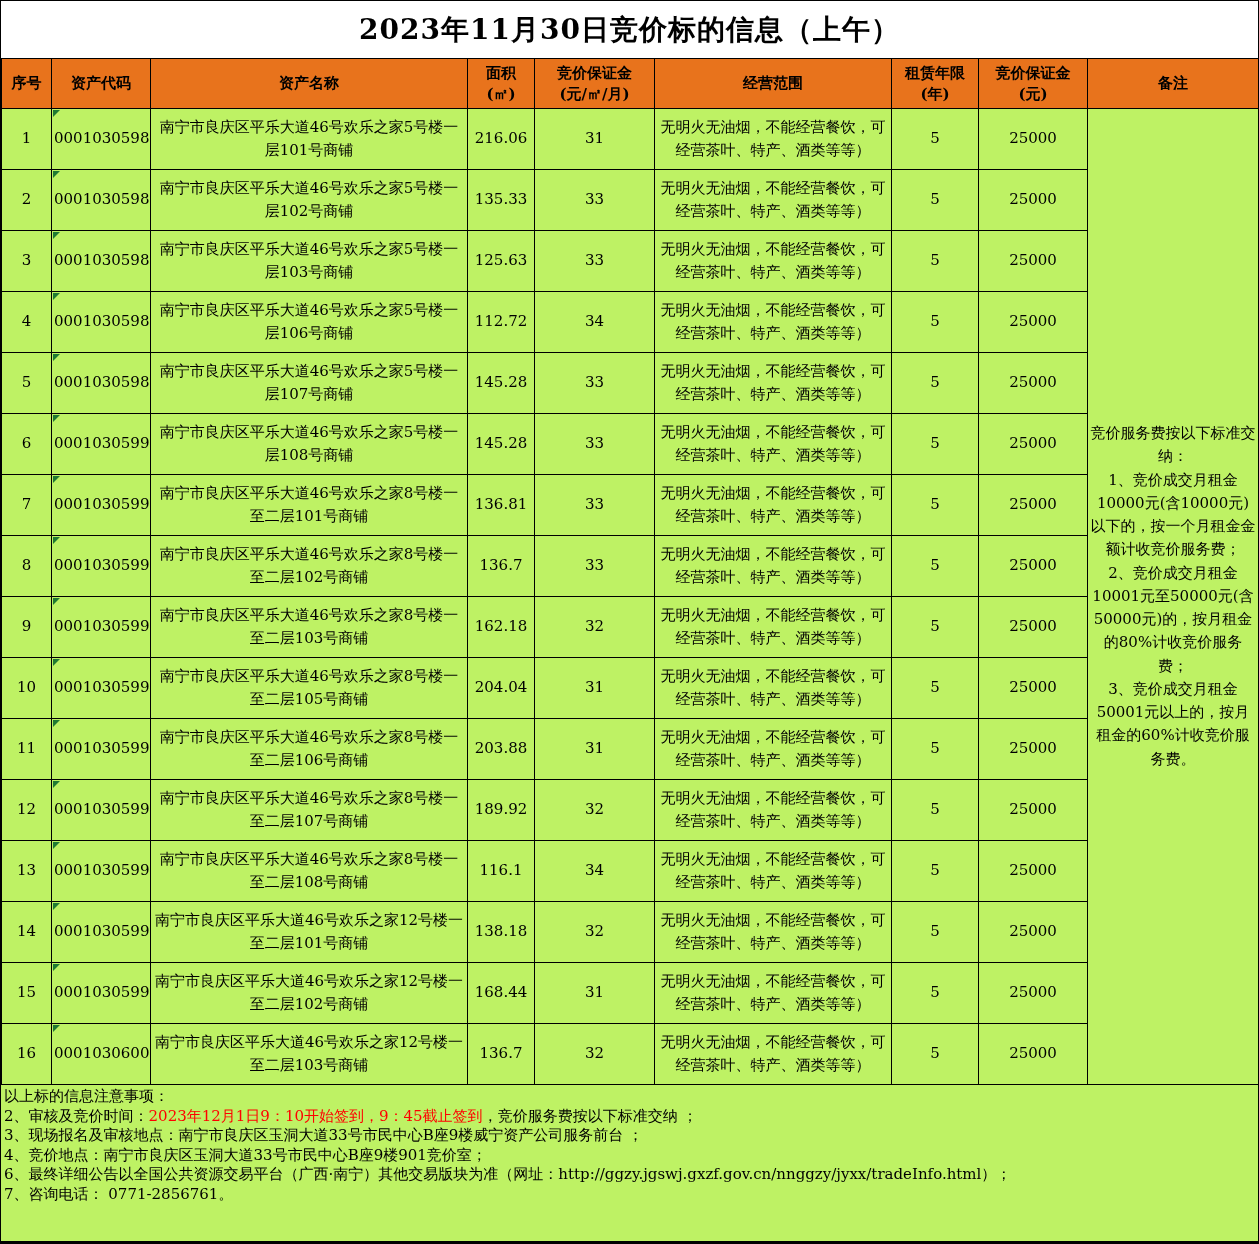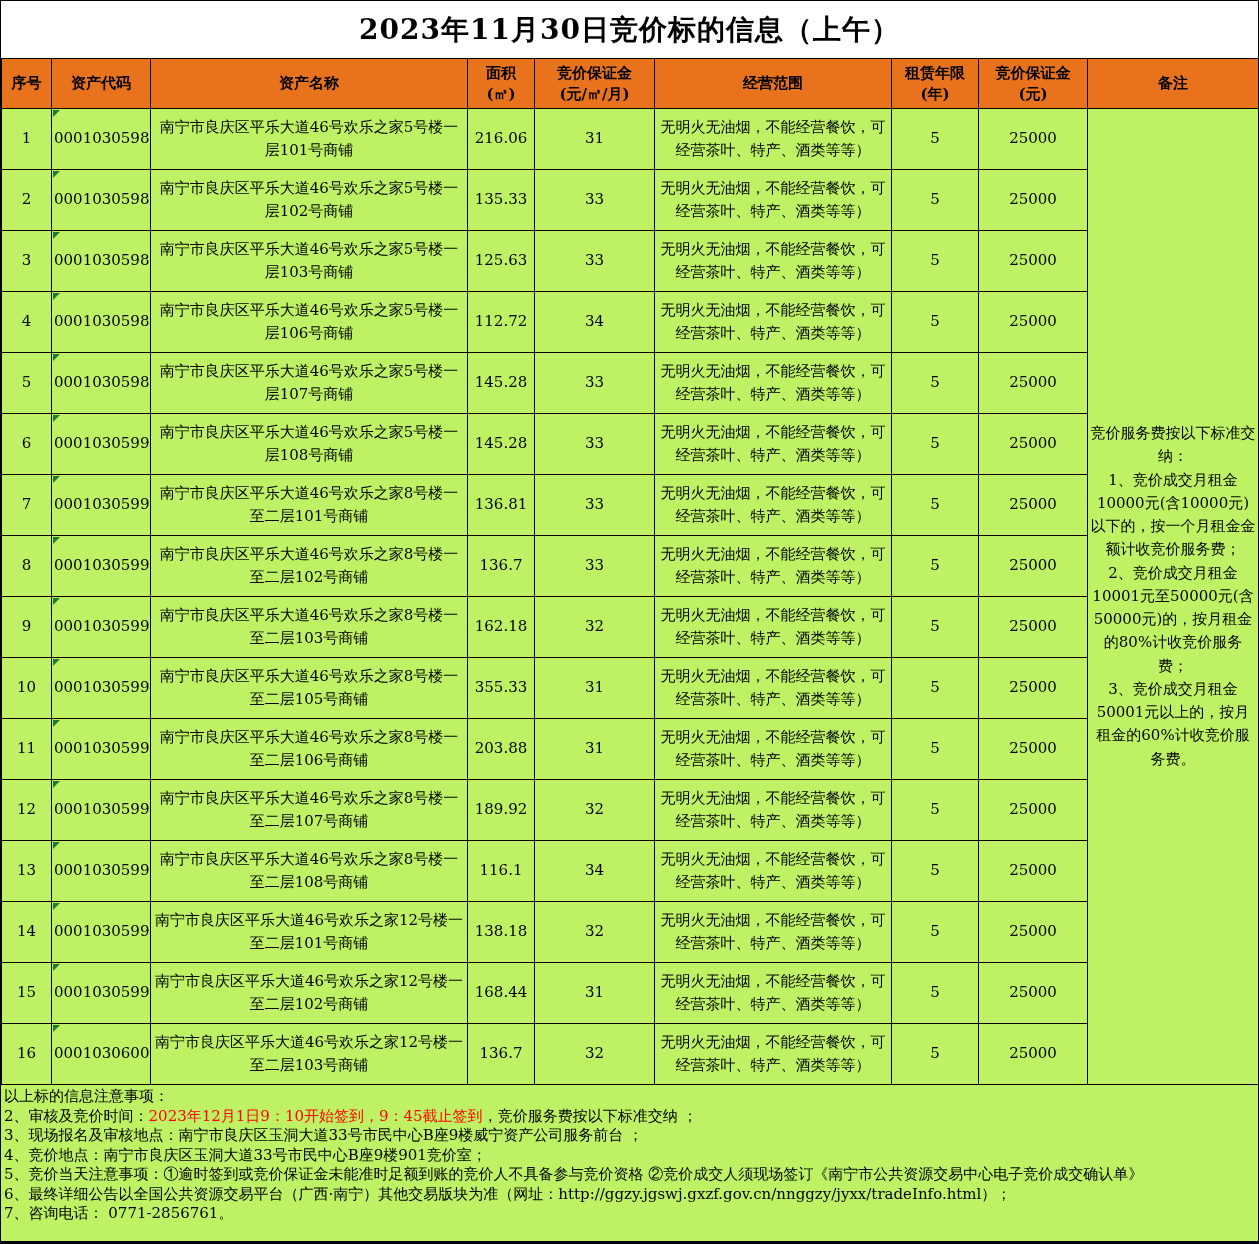--- a/index.html
+++ b/index.html
@@ -205,21 +205,21 @@
           <td class="cell-area">162.18</td>
           <td class="cell-price">32</td>
           <td class="cell-scope">无明火无油烟，不能经营餐饮，可经营茶叶、特产、酒类等等）</td>
           <td class="cell-term">5</td>
           <td class="cell-deposit">25000</td>
         </tr>
         <tr>
           <td class="cell-index">10</td>
           <td class="cell-code"><span class="corner-marker"></span><span>00010305994</span></td>
           <td class="cell-name">南宁市良庆区平乐大道46号欢乐之家8号楼一至二层105号商铺</td>
-          <td class="cell-area">355.33</td>
+          <td class="cell-area">204.04</td>
           <td class="cell-price">31</td>
           <td class="cell-scope">无明火无油烟，不能经营餐饮，可经营茶叶、特产、酒类等等）</td>
           <td class="cell-term">5</td>
           <td class="cell-deposit">25000</td>
         </tr>
         <tr>
           <td class="cell-index">11</td>
           <td class="cell-code"><span class="corner-marker"></span><span>00010305995</span></td>
           <td class="cell-name">南宁市良庆区平乐大道46号欢乐之家8号楼一至二层106号商铺</td>
           <td class="cell-area">203.88</td>
@@ -280,19 +280,18 @@
         </tr>
       </tbody>
   </table>
 
   <div class="notes">
     <div class="note-heading">以上标的信息注意事项：</div>
     <div>
         <div class="note-line"><span>2、审核及竞价时间：</span><span class="red">2023年12月1日9：10开始签到，9：45截止签到</span><span>，竞价服务费按以下标准交纳 ；</span></div>
         <div class="note-line"><span>3、现场报名及审核地点：南宁市良庆区玉洞大道33号市民中心B座9楼威宁资产公司服务前台 ；</span></div>
         <div class="note-line"><span>4、竞价地点：南宁市良庆区玉洞大道33号市民中心B座9楼901竞价室；</span></div>
-        <div class="note-line"><span>5、竞价当天注意事项：①逾时签到或竞价保证金未能准时足额到账的竞价人不具备参与竞价资格 ②竞价成交人须现场签订《南宁市公共资源交易中心电子竞价成交确认单》</span></div>
         <div class="note-line"><span>6、最终详细公告以全国公共资源交易平台（广西·南宁）其他交易版块为准（网址：http://ggzy.jgswj.gxzf.gov.cn/nnggzy/jyxx/tradeInfo.html）；</span></div>
         <div class="note-line"><span>7、咨询电话： 0771-2856761。</span></div>
       </div>
   </div>
 
 </div>
 
 </body></html>

